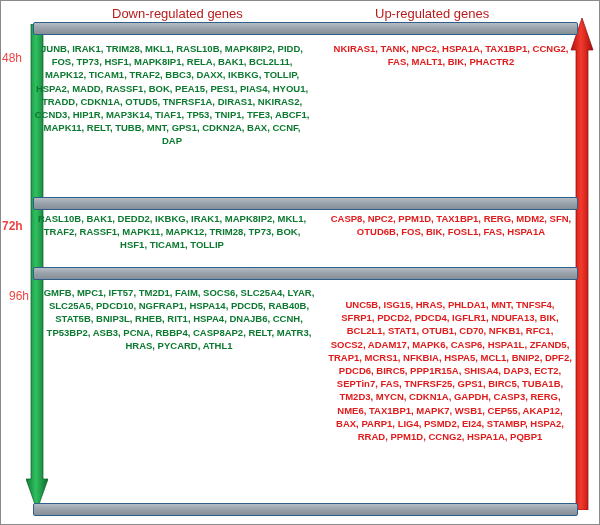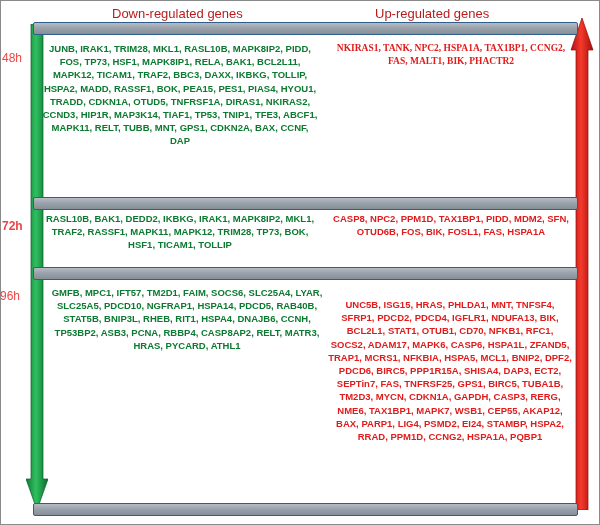--- a/index.html
+++ b/index.html
@@ -29,21 +29,21 @@
 
   
   .tlabel{
     position:absolute;
     font-size:12px;
     color:#ef4444;
     white-space:nowrap;
   }
   .t48{left:2px;top:51px;}
   .t72{left:2px;top:219px;font-weight:bold;}
-  .t96{left:0;top:289px;}
+  .t96{left:9px;top:289px;}
 
   
   .bar{
     position:absolute;
     left:33px;
     width:545px;
     height:13px;
     box-sizing:border-box;
     background:linear-gradient(to bottom,#b6bcc4 0%,#9aa2ab 45%,#868e98 100%);
     border:1px solid #2e5f8a;
@@ -55,25 +55,25 @@
   .bar4{top:503px;}
 
   
   .genes{
     position:absolute;
     text-align:center;
     font-size:9.5px;
     line-height:13.2px;
     font-weight:bold;
   }
-  .down{color:#0b7a30;margin-left:8px;}
+  .down{color:#0b7a30;}
   .up{color:#e01b1b;}
 
   .d48{left:34px;top:42px;width:276px;}
-  .u48{left:330px;top:42px;width:242px;font-family:Liberation Serif, serif;}
+  .u48{left:330px;top:42px;width:242px;}
 
   .d72{left:34px;top:212px;width:276px;}
   .u72{left:330px;top:212px;width:242px;}
 
   .d96{left:34px;top:286px;width:290px;}
   .u96{left:328px;top:298px;width:244px;text-align:center;}
 </style>
 </head>
 <body>
 
@@ -114,16 +114,16 @@
 
 <div class="bar bar1"></div>
 <div class="bar bar2"></div>
 <div class="bar bar3"></div>
 <div class="bar bar4"></div>
 
 <div class="genes down d48">JUNB, IRAK1, TRIM28, MKL1, RASL10B, MAPK8IP2, PIDD, FOS, TP73, HSF1, MAPK8IP1, RELA, BAK1, BCL2L11, MAPK12, TICAM1, TRAF2, BBC3, DAXX, IKBKG, TOLLIP, HSPA2, MADD, RASSF1, BOK, PEA15, PES1, PIAS4, HYOU1, TRADD, CDKN1A, OTUD5, TNFRSF1A, DIRAS1, NKIRAS2, CCND3, HIP1R, MAP3K14, TIAF1, TP53, TNIP1, TFE3, ABCF1, MAPK11, RELT, TUBB, MNT, GPS1, CDKN2A, BAX, CCNF, DAP</div>
 <div class="genes up u48">NKIRAS1, TANK, NPC2, HSPA1A, TAX1BP1, CCNG2, FAS, MALT1, BIK, PHACTR2</div>
 
 <div class="genes down d72">RASL10B, BAK1, DEDD2, IKBKG, IRAK1, MAPK8IP2, MKL1, TRAF2, RASSF1, MAPK11, MAPK12, TRIM28, TP73, BOK, HSF1, TICAM1, TOLLIP</div>
-<div class="genes up u72">CASP8, NPC2, PPM1D, TAX1BP1, PIDD, MDM2, SFN, OTUD6B, FOS, BIK, FOSL1, FAS, HSPA1A</div>
+<div class="genes up u72">CASP8, NPC2, PPM1D, TAX1BP1, RERG, MDM2, SFN, OTUD6B, FOS, BIK, FOSL1, FAS, HSPA1A</div>
 
 <div class="genes down d96">GMFB, MPC1, IFT57, TM2D1, FAIM, SOCS6, SLC25A4, LYAR, SLC25A5, PDCD10, NGFRAP1, HSPA14, PDCD5, RAB40B, STAT5B, BNIP3L, RHEB, RIT1, HSPA4, DNAJB6, CCNH, TP53BP2, ASB3, PCNA, RBBP4, CASP8AP2, RELT, MATR3, HRAS, PYCARD, ATHL1</div>
 <div class="genes up u96">UNC5B, ISG15, HRAS, PHLDA1, MNT, TNFSF4, SFRP1, PDCD2, PDCD4, IGFLR1, NDUFA13, BIK, BCL2L1, STAT1, OTUB1, CD70, NFKB1, RFC1, SOCS2, ADAM17, MAPK6, CASP6, HSPA1L, ZFAND5, TRAP1, MCRS1, NFKBIA, HSPA5, MCL1, BNIP2, DPF2, PDCD6, BIRC5, PPP1R15A, SHISA4, DAP3, ECT2, SEPTin7, FAS, TNFRSF25, GPS1, BIRC5, TUBA1B, TM2D3, MYCN, CDKN1A, GAPDH, CASP3, RERG, NME6, TAX1BP1, MAPK7, WSB1, CEP55, AKAP12, BAX, PARP1, LIG4, PSMD2, EI24, STAMBP, HSPA2, RRAD, PPM1D, CCNG2, HSPA1A, PQBP1</div>
 
 </body></html>

